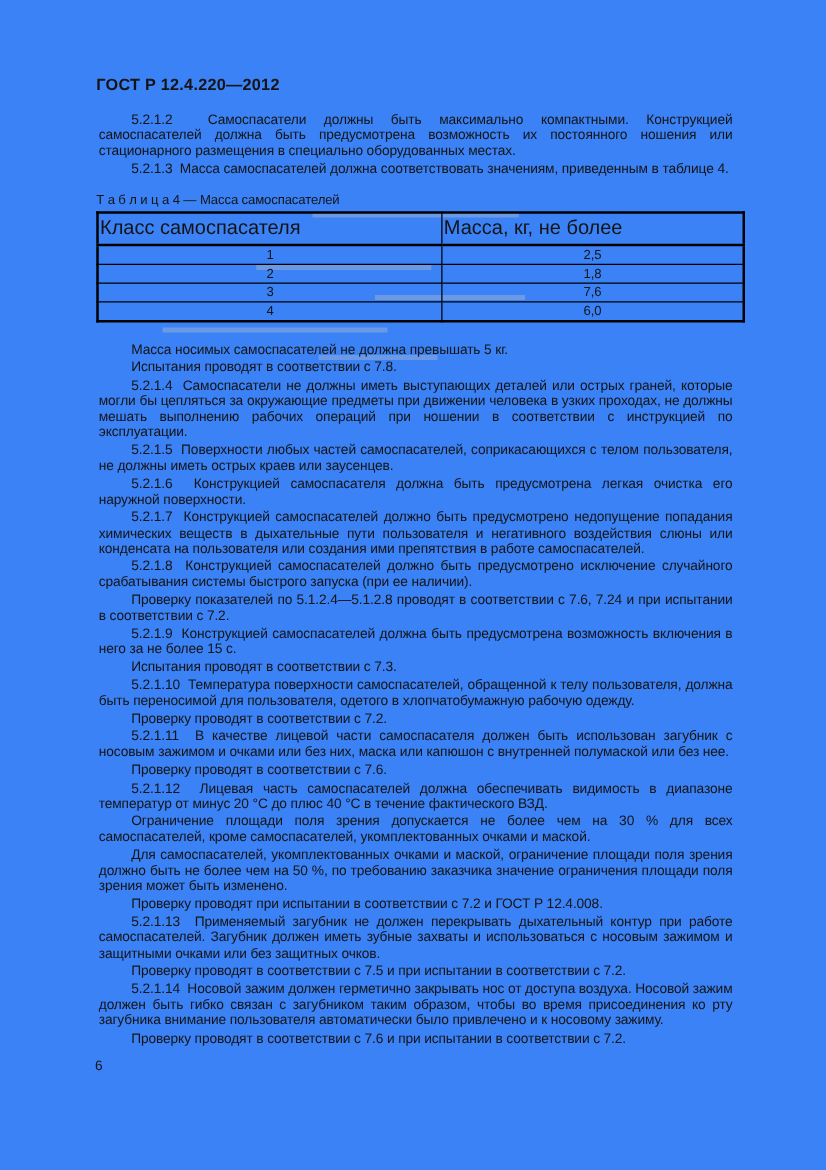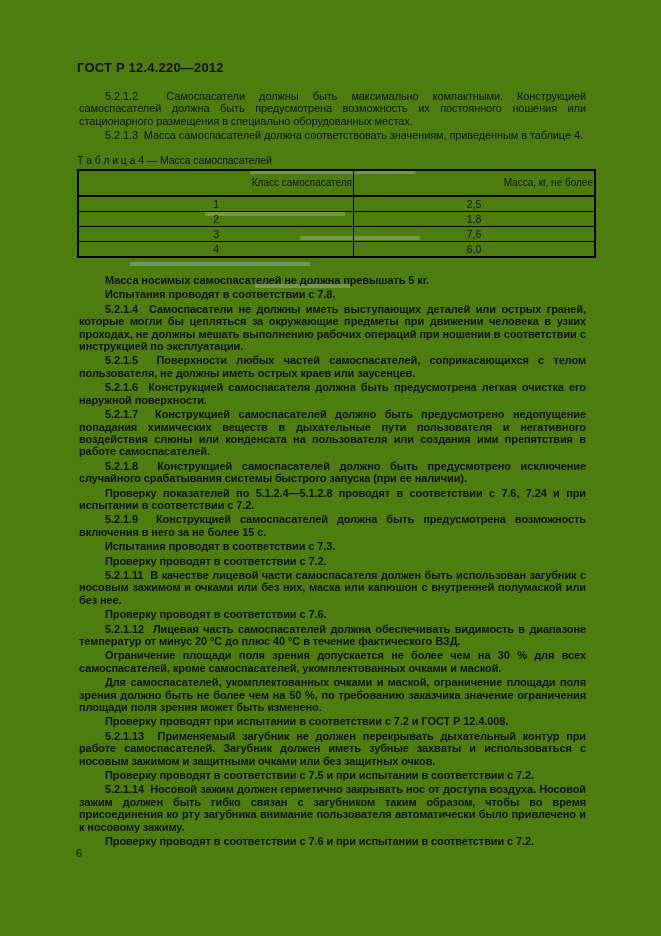--- a/index.html
+++ b/index.html
@@ -4,21 +4,21 @@
 <style>
   html, body {
     margin: 0;
     padding: 0;
     background: #ffffff;
   }
   .page {
     position: relative;
     width: 661px;
     height: 936px;
-    background: #4d7c0f;
+    background: #3b82f6;
     overflow: hidden;
     font-family: "Liberation Sans", sans-serif;
     color: #141414;
   }
   .doc-header {
     position: absolute;
     left: 77px;
     top: 60px;
     font-size: 13px;
     font-weight: bold;
@@ -53,38 +53,37 @@
   }
   table.mass-table, table.mass-table th, table.mass-table td {
     border: 1px solid #000;
   }
   table.mass-table {
     border-width: 2px;
   }
   table.mass-table th {
     border-bottom-width: 2px;
     font-weight: normal;
-    font-size: 10px;
+    font-size: 16px;
     height: 22px;
-    text-align: right;
+    text-align: left;
     vertical-align: middle;
     letter-spacing: 0;
   }
   table.mass-table td {
     font-size: 10.5px;
     text-align: center;
     vertical-align: middle;
     height: 14px;
     padding: 0;
   }
   .col-class { width: 272px; }
   .col-mass  { width: 238px; }
   .body-block {
     margin-top: 16px;
-    font-weight: bold;
   }
   .page-number {
     position: absolute;
     left: 76px;
     top: 847px;
     font-size: 11px;
   }
   .scan-artifact {
     position: absolute;
     background: #c4c4c4;
@@ -144,20 +143,21 @@
       <p>Масса носимых самоспасателей не должна превышать 5 кг.</p>
       <p>Испытания проводят в соответствии с 7.8.</p>
       <p>5.2.1.4&nbsp; Самоспасатели не должны иметь выступающих деталей или острых граней, которые могли бы цепляться за окружающие предметы при движении человека в узких проходах, не должны мешать выполнению рабочих операций при ношении в соответствии с инструкцией по эксплуатации.</p>
       <p>5.2.1.5&nbsp; Поверхности любых частей самоспасателей, соприкасающихся с телом пользователя, не должны иметь острых краев или заусенцев.</p>
       <p>5.2.1.6&nbsp; Конструкцией самоспасателя должна быть предусмотрена легкая очистка его наружной поверхности.</p>
       <p>5.2.1.7&nbsp; Конструкцией самоспасателей должно быть предусмотрено недопущение попадания химических веществ в дыхательные пути пользователя и негативного воздействия слюны или конденсата на пользователя или создания ими препятствия в работе самоспасателей.</p>
       <p>5.2.1.8&nbsp; Конструкцией самоспасателей должно быть предусмотрено исключение случайного срабатывания системы быстрого запуска (при ее наличии).</p>
       <p>Проверку показателей по 5.1.2.4—5.1.2.8 проводят в соответствии с 7.6, 7.24 и при испытании в соответствии с 7.2.</p>
       <p>5.2.1.9&nbsp; Конструкцией самоспасателей должна быть предусмотрена возможность включения в него за  не более 15 с.</p>
       <p>Испытания проводят в соответствии с 7.3.</p>
+      <p>5.2.1.10&nbsp; Температура поверхности самоспасателей, обращенной к телу пользователя, должна быть переносимой для пользователя, одетого в хлопчатобумажную рабочую одежду.</p>
       <p>Проверку проводят в соответствии с 7.2.</p>
       <p>5.2.1.11&nbsp; В качестве лицевой части самоспасателя должен быть использован загубник с носовым зажимом и очками или без них, маска или капюшон с внутренней полумаской или без нее.</p>
       <p>Проверку проводят в соответствии с 7.6.</p>
       <p>5.2.1.12&nbsp; Лицевая часть самоспасателей должна обеспечивать видимость в диапазоне температур от минус 20 °С до плюс 40 °С в течение фактического ВЗД.</p>
       <p>Ограничение площади поля зрения допускается не более чем на 30 % для всех самоспасателей, кроме самоспасателей, укомплектованных очками и маской.</p>
       <p>Для самоспасателей, укомплектованных очками и маской, ограничение площади поля зрения должно быть не более чем на 50 %, по требованию заказчика значение ограничения площади поля зрения может быть изменено.</p>
       <p>Проверку проводят при испытании в соответствии с 7.2 и ГОСТ Р 12.4.008.</p>
       <p>5.2.1.13&nbsp; Применяемый загубник не должен перекрывать дыхательный контур при работе самоспасателей. Загубник должен иметь зубные захваты и использоваться с носовым зажимом и защитными очками или без защитных очков.</p>
       <p>Проверку проводят в соответствии с 7.5 и при испытании в соответствии с 7.2.</p>
       <p>5.2.1.14&nbsp; Носовой зажим должен герметично закрывать нос от доступа воздуха. Носовой зажим должен быть гибко связан с загубником таким образом, чтобы во время присоединения ко рту загубника внимание пользователя автоматически было привлечено и к носовому зажиму.</p>

